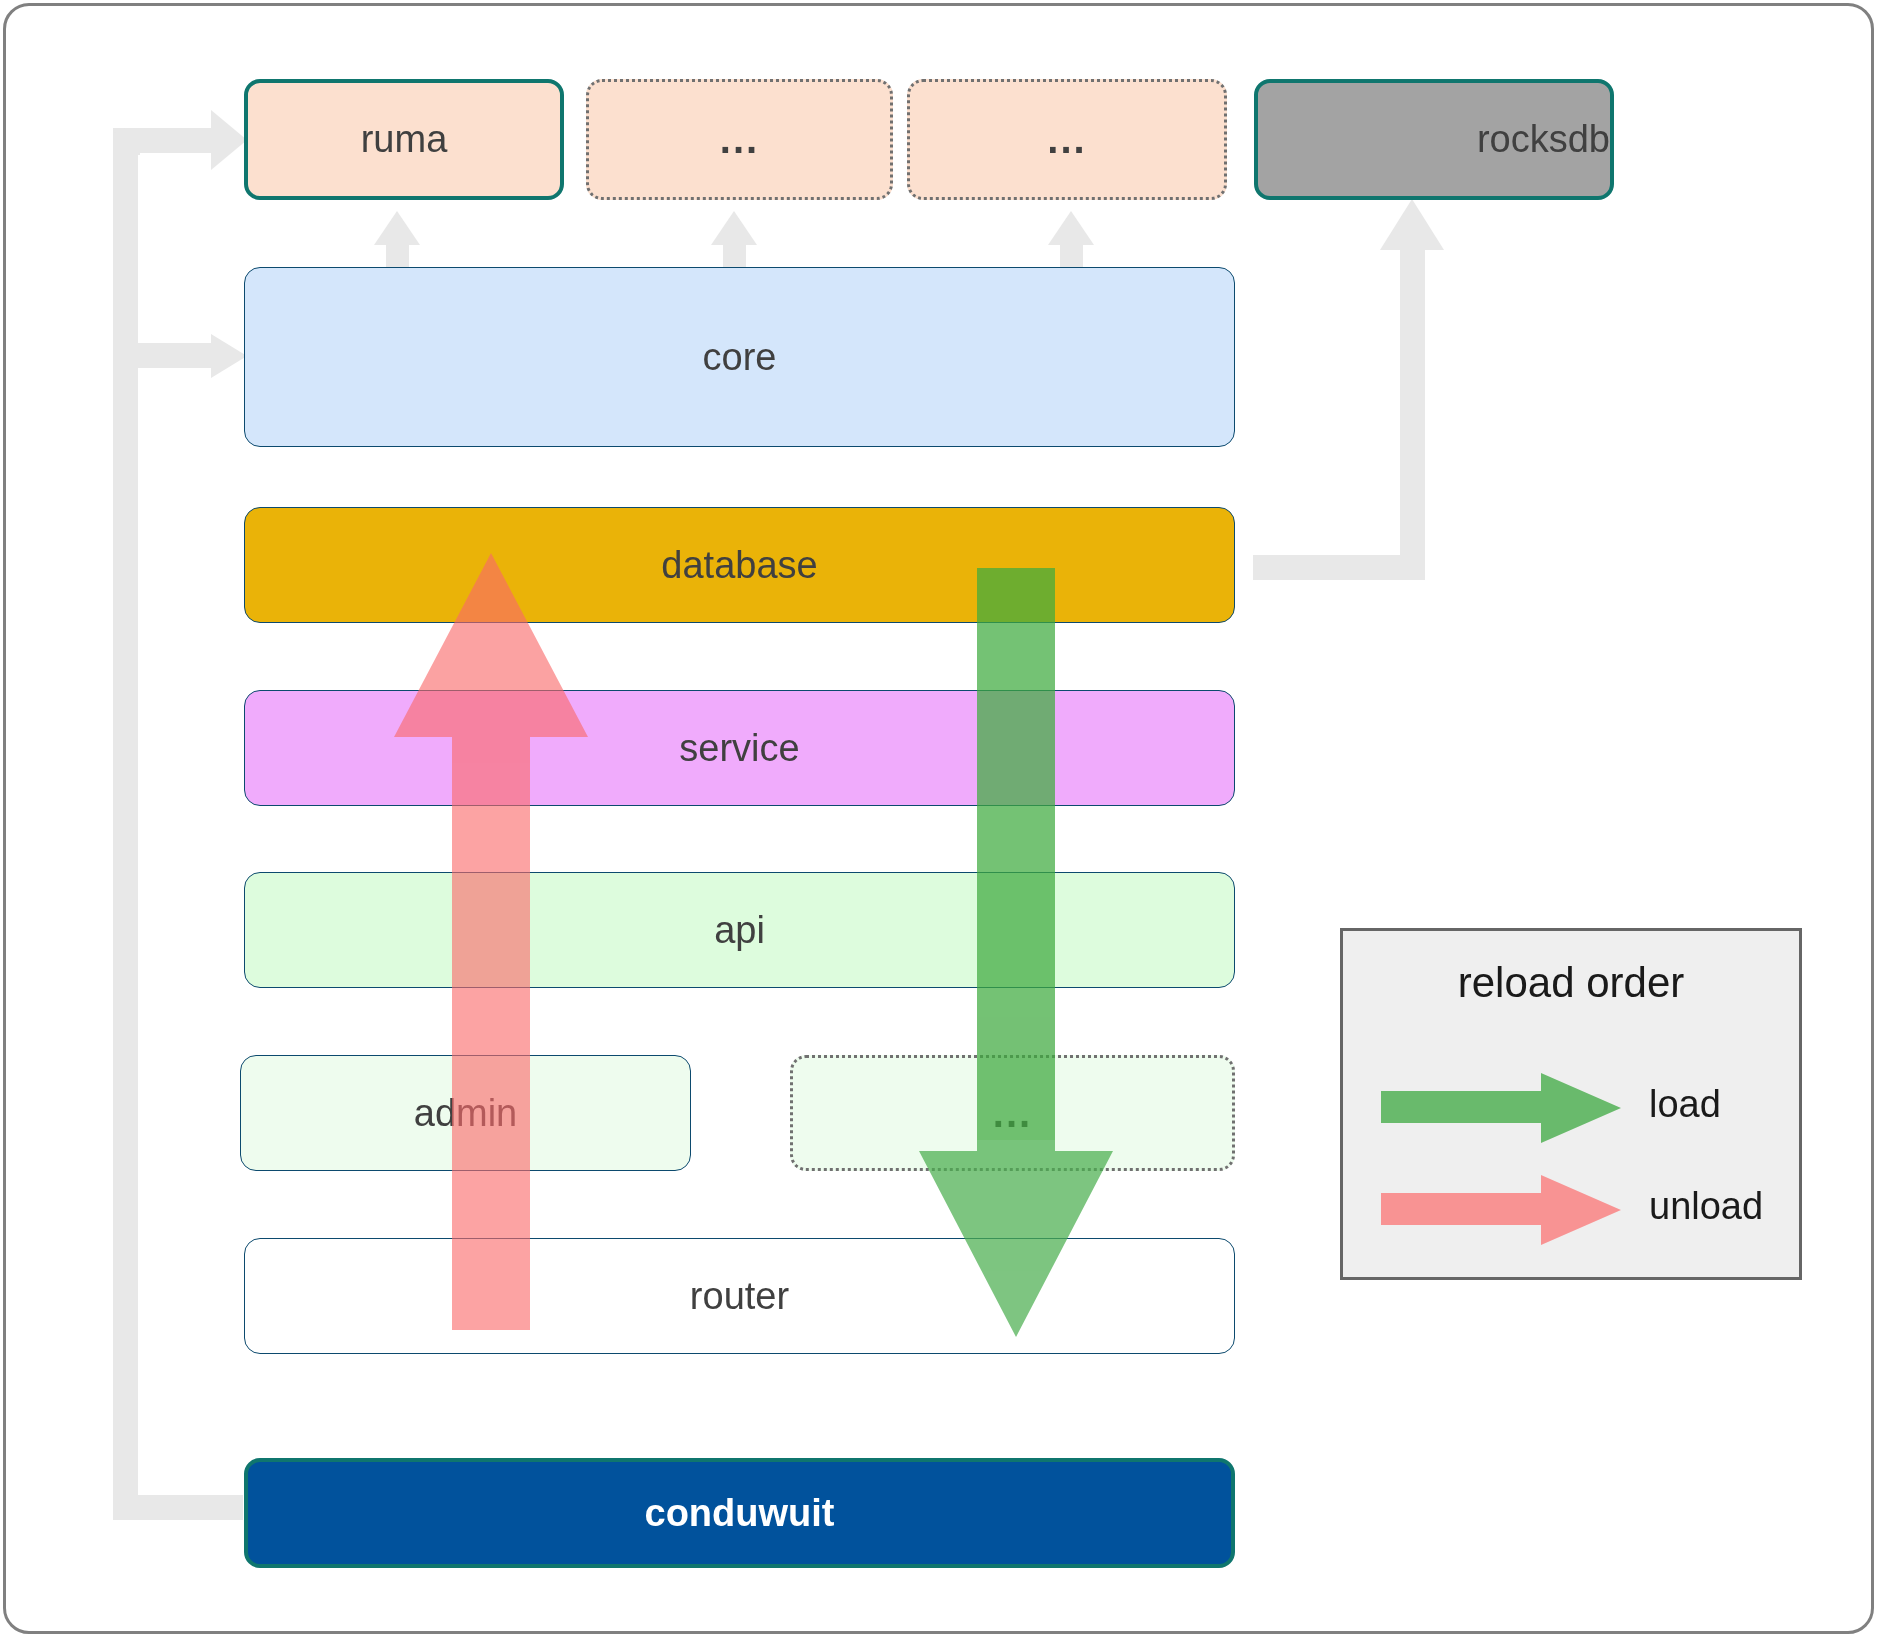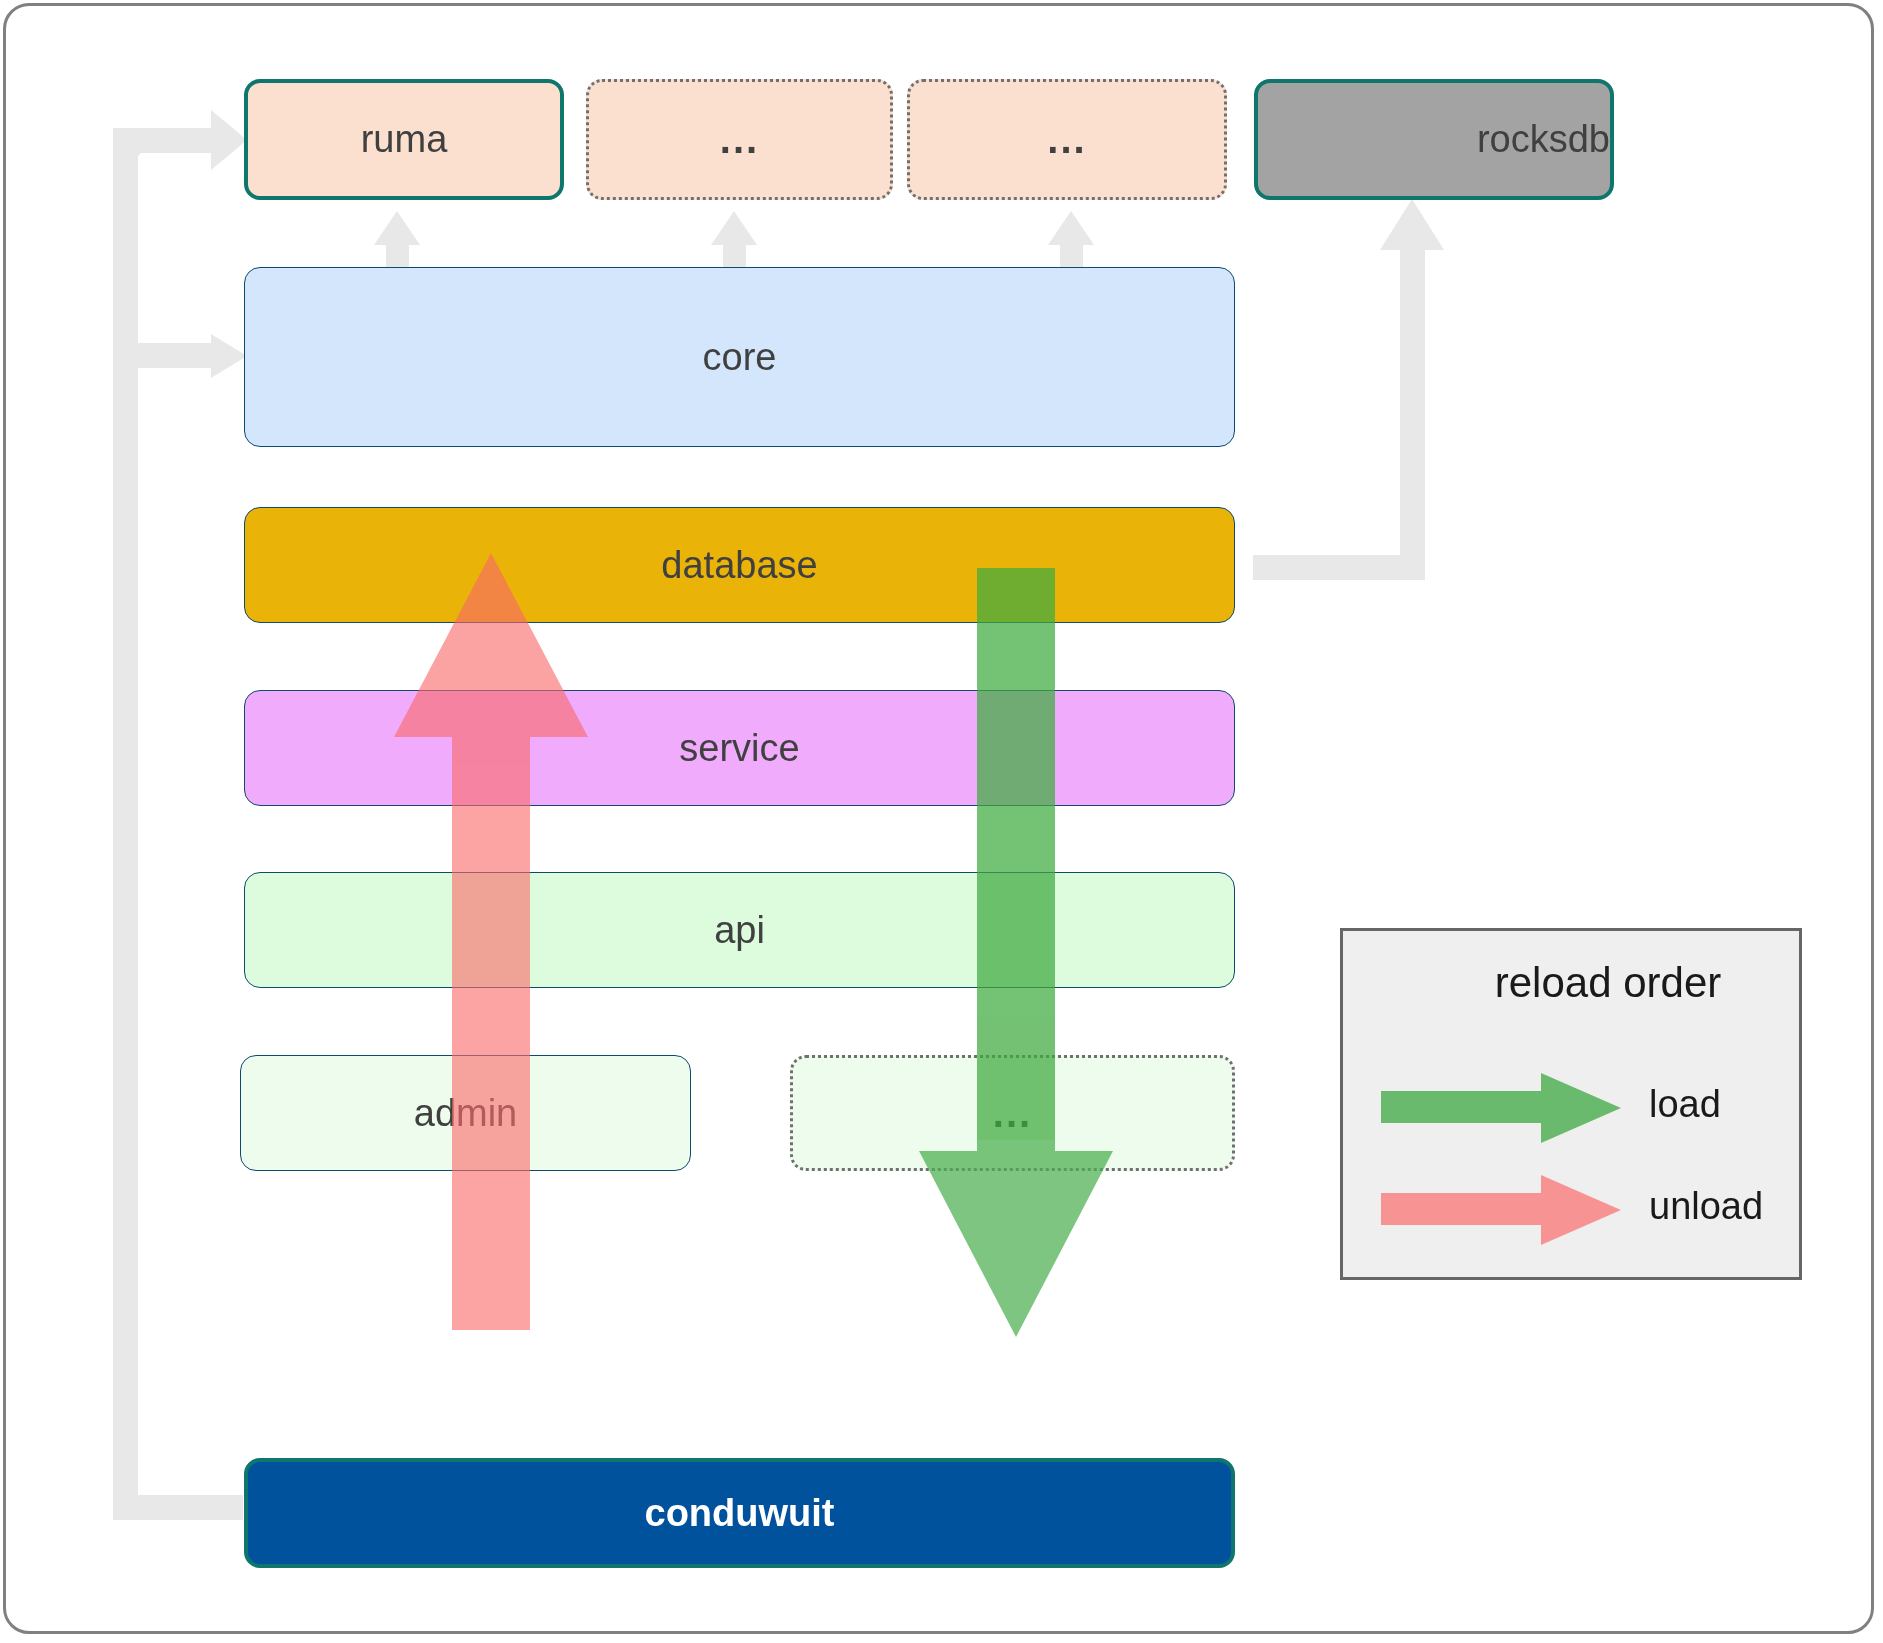--- a/index.html
+++ b/index.html
@@ -151,39 +151,42 @@
   </div>
 
   <div class="node solid-gray" style="left:240px; top:1055px; width:451px; height:116px; background:#eefcee;">
     <span>admin</span>
   </div>
 
   <div class="node dotted ellipsis" style="left:790px; top:1055px; width:445px; height:116px; background:#eefcee;">
     <span>...</span>
   </div>
 
+  <div class="node solid-gray" style="left:244px; top:1238px; width:991px; height:116px; background:#ffffff;">
+    <span>router</span>
+  </div>
 
   <svg class="layer" viewBox="0 0 1883 1643">
 
     <g opacity="0.62">
       <rect x="452" y="660" width="78" height="670" fill="#fa6a6a"></rect>
       <polygon points="491,553 588,737 530,737 530,748 452,748 452,737 394,737" fill="#fa6a6a"></polygon>
     </g>
 
     <g opacity="0.72">
       <rect x="977" y="568" width="78" height="660" fill="#3faa3f"></rect>
       <polygon points="1016,1337 919,1151 977,1151 977,1140 1055,1140 1055,1151 1113,1151" fill="#4caf50"></polygon>
     </g>
   </svg>
 
   <div class="node solid-dark" style="left:244px; top:1458px; width:991px; height:110px; background:#01529c; color:#ffffff; font-weight:bold;">
     <span>conduwuit</span>
   </div>
 
-  <div class="legend-box" style="left:1340px; top:928px; width:462px; height:352px;padding-left:37px;">
+  <div class="legend-box" style="left:1340px; top:928px; width:462px; height:352px;">
     <div class="legend-title" style="top:28px;">reload order</div>
 
     <svg style="position:absolute; left:38px; top:132px;" width="250" height="90" viewBox="0 0 250 90">
       <g opacity="0.82">
         <rect x="0" y="28" width="160" height="32" fill="#4caf50"></rect>
         <polygon points="240,45 160,10 160,28 128,28 128,60 160,60 160,80" fill="#4caf50"></polygon>
       </g>
     </svg>
     <div class="legend-label" style="left:306px; top:152px;">load</div>
 

